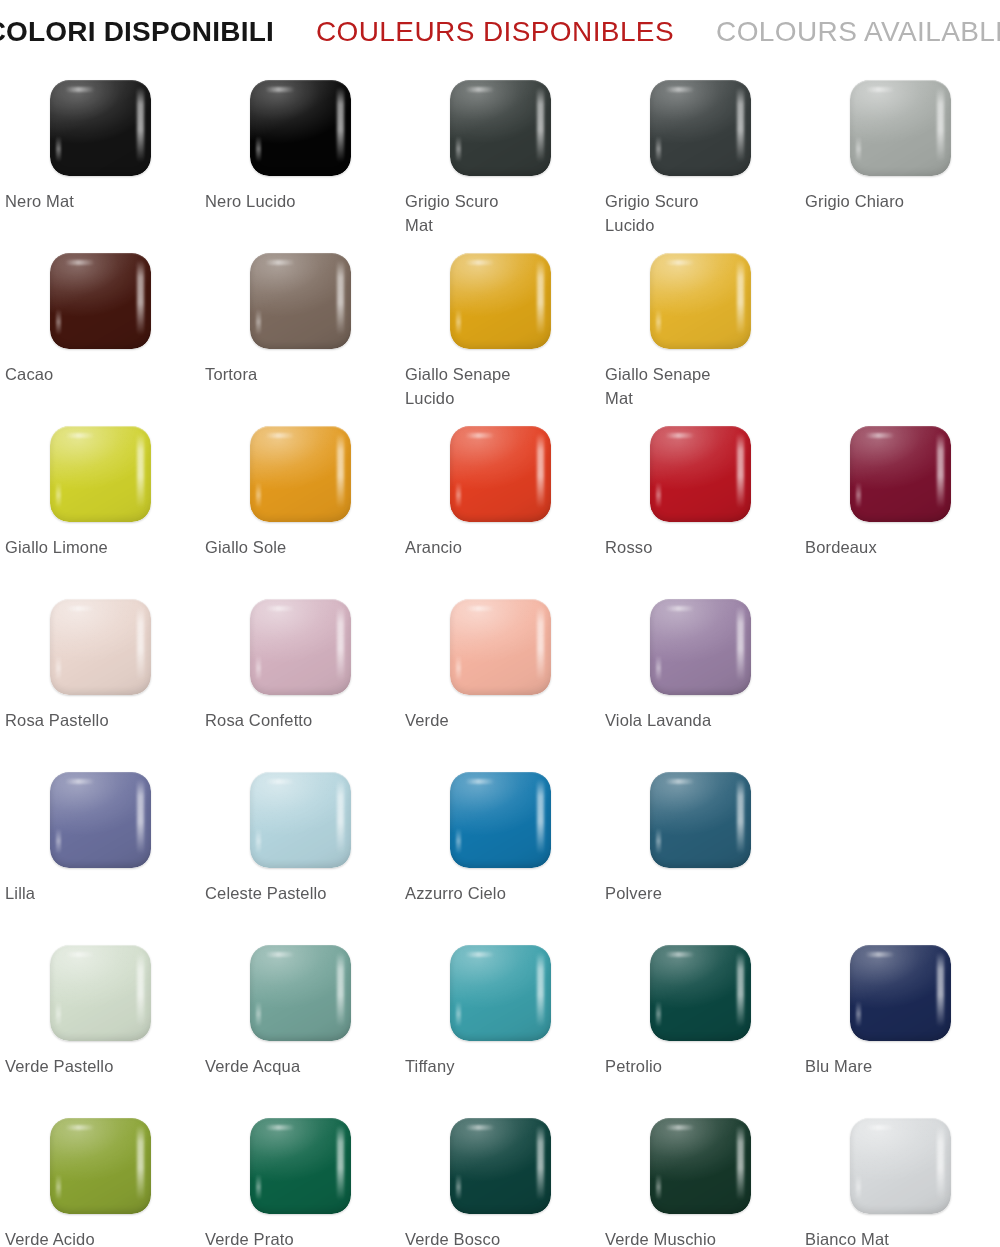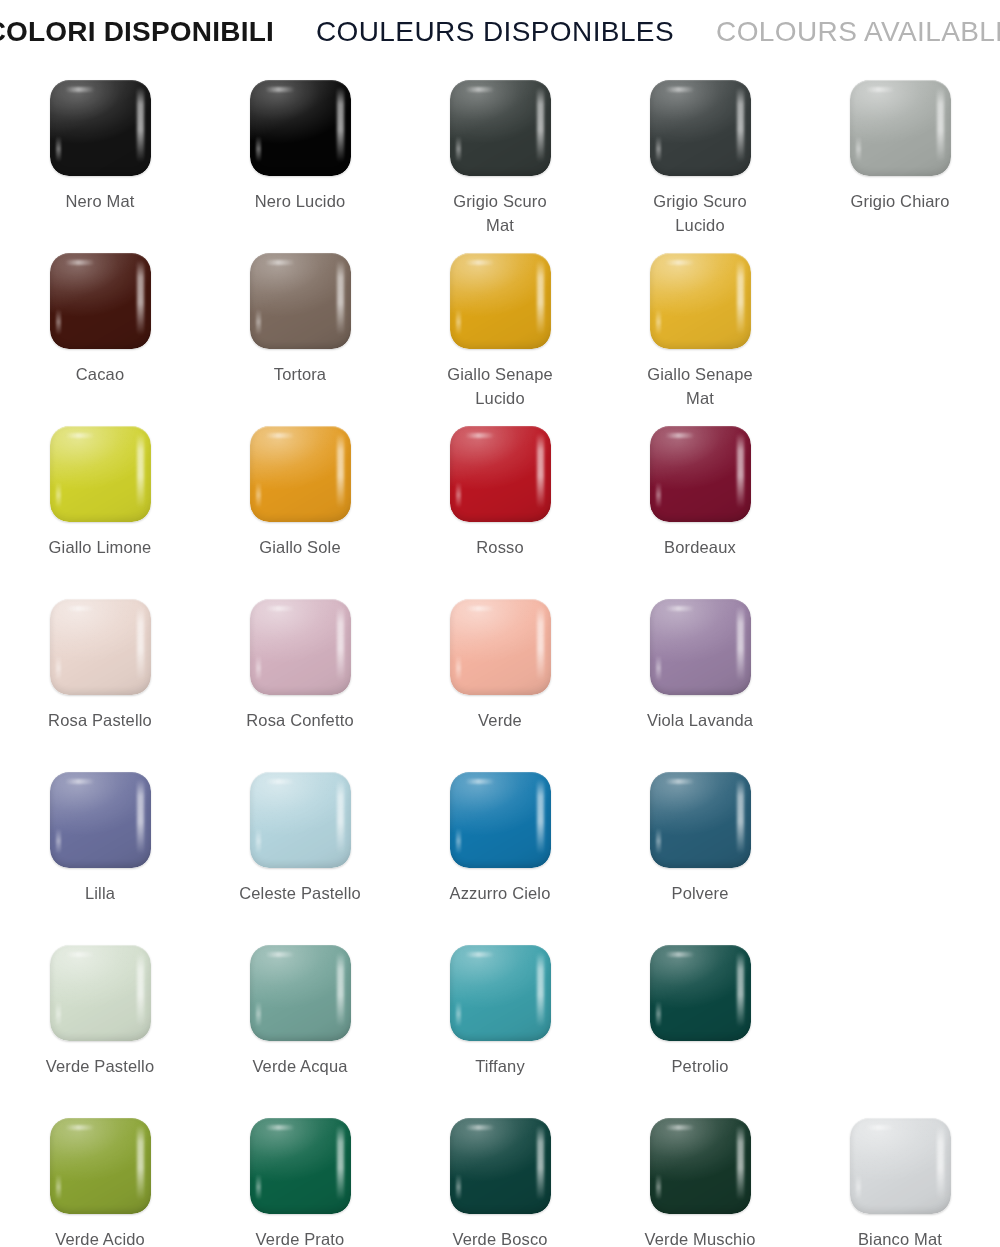--- a/index.html
+++ b/index.html
@@ -40,21 +40,21 @@
     font-size: 28px;
     letter-spacing: 0.4px;
     line-height: 1;
   }
   .title-it {
     color: #161616;
     font-weight: bold;
     letter-spacing: 0.2px;
   }
   .title-fr {
-    color: #0f172a;
+    color: #b91c1c;
     font-weight: normal;
   }
   .title-en {
     color: #b4b4b4;
     font-weight: normal;
   }
 
   
   .grid {
     position: absolute;
@@ -180,21 +180,21 @@
         rgba(255,255,255,0.18) 0%,
         rgba(255,255,255,0.00) 44%,
         rgba(0,0,0,0.035) 80%,
         rgba(0,0,0,0.09) 100%);
   }
 
   
   .label {
     margin-top: 14px;
     width: 190px;
-    text-align: center;
+    text-align: left;
     font-family: "Liberation Sans", sans-serif;
     font-size: 16.5px;
     font-weight: normal;
     line-height: 1.45;
     color: #5a5a5c;
     letter-spacing: 0.15px;
     white-space: pre-line;
   }
 </style>
 </head>
@@ -357,20 +357,33 @@
               <div class="spec-left"></div>
               <div class="spec-right"></div>
               <div class="rim"></div>
             </div>
           </div>
           <div class="label">Giallo Sole</div>
         </div>
         <div class="cell">
           <div class="swatch-wrap">
             <div class="swatch">
+              <div class="base" style="background-color: rgb(227, 63, 34);"></div>
+              <div class="sheen"></div>
+              <div class="spec-top"></div>
+              <div class="spec-left"></div>
+              <div class="spec-right"></div>
+              <div class="rim"></div>
+            </div>
+          </div>
+          <div class="label">Arancio</div>
+        </div>
+        <div class="cell">
+          <div class="swatch-wrap">
+            <div class="swatch">
               <div class="base" style="background-color: rgb(187, 22, 34);"></div>
               <div class="sheen"></div>
               <div class="spec-top"></div>
               <div class="spec-left"></div>
               <div class="spec-right"></div>
               <div class="rim"></div>
             </div>
           </div>
           <div class="label">Rosso</div>
         </div>
@@ -542,20 +555,33 @@
               <div class="base" style="background-color: rgb(12, 72, 66);"></div>
               <div class="sheen"></div>
               <div class="spec-top"></div>
               <div class="spec-left"></div>
               <div class="spec-right"></div>
               <div class="rim"></div>
             </div>
           </div>
           <div class="label">Petrolio</div>
         </div>
+        <div class="cell">
+          <div class="swatch-wrap">
+            <div class="swatch">
+              <div class="base" style="background-color: rgb(28, 42, 86);"></div>
+              <div class="sheen"></div>
+              <div class="spec-top"></div>
+              <div class="spec-left"></div>
+              <div class="spec-right"></div>
+              <div class="rim"></div>
+            </div>
+          </div>
+          <div class="label">Blu Mare</div>
+        </div>
       </div>
       <div class="row">
         <div class="cell">
           <div class="swatch-wrap">
             <div class="swatch">
               <div class="base" style="background-color: rgb(138, 163, 51);"></div>
               <div class="sheen"></div>
               <div class="spec-top"></div>
               <div class="spec-left"></div>
               <div class="spec-right"></div>

